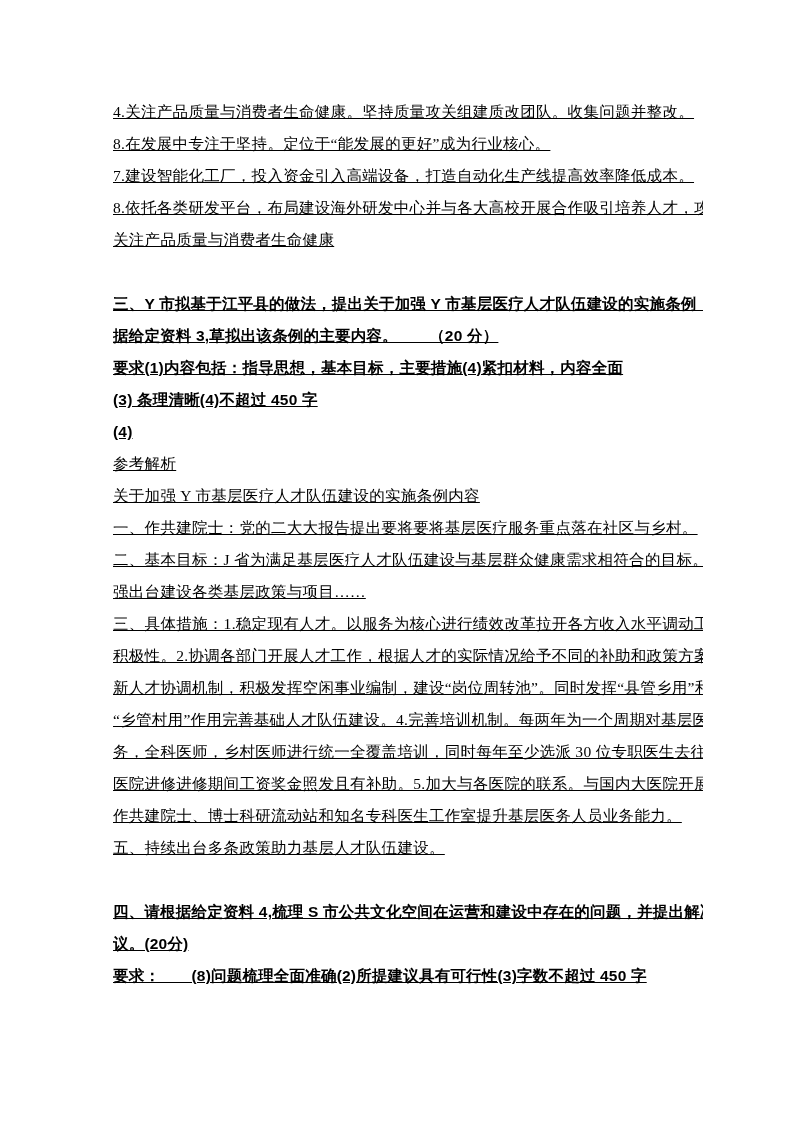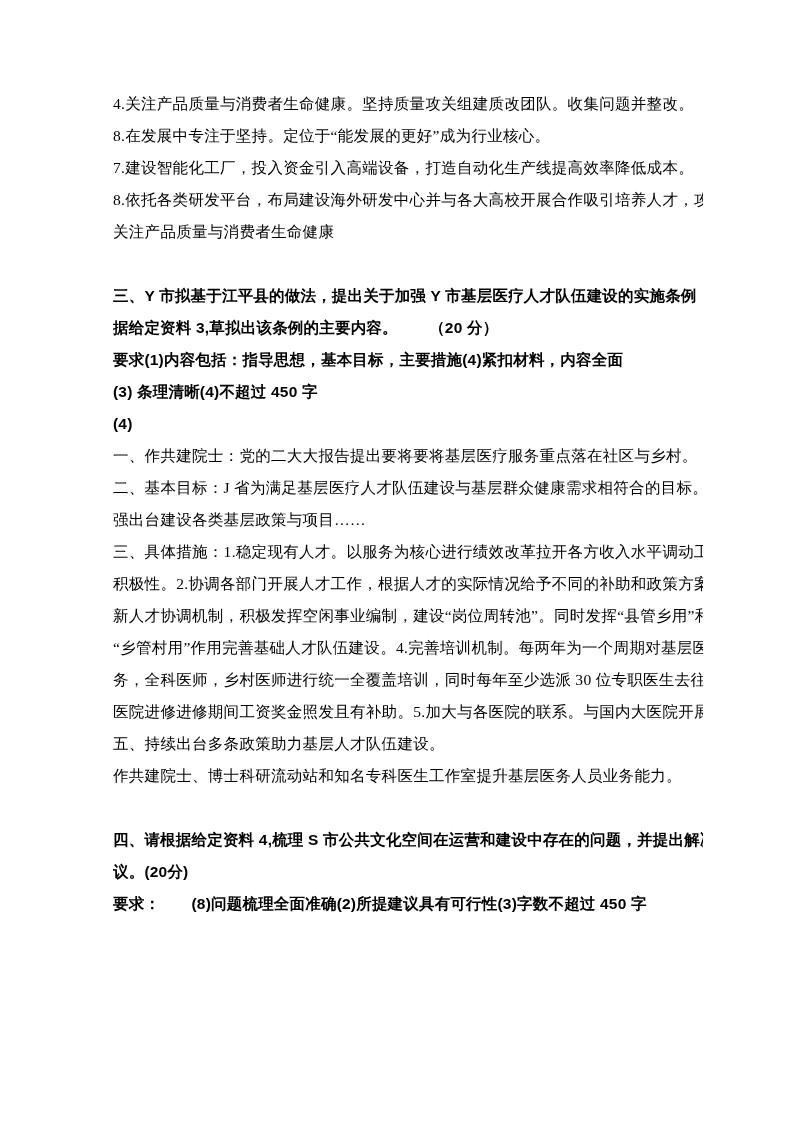--- a/index.html
+++ b/index.html
@@ -11,23 +11,24 @@
     position: relative;
     width: 794px;
     height: 1123px;
     background: #ffffff;
     color: #000000;
     overflow: hidden;
     font-family: "Liberation Serif", "DejaVu Serif", serif;
   }
   .doc-body {
     position: absolute;
-    top: 88px;
+    top: 96px;
     left: 113px;
     width: 590px;
+    text-decoration: underline;
   }
   .line {
     font-size: 15.5px;
     line-height: 32px;
     min-height: 32px;
     white-space: pre;
     overflow: hidden;
     letter-spacing: 0.3px;
     color: #000000;
   }
@@ -49,29 +50,31 @@
       <div class="line">8.在发展中专注于坚持。定位于“能发展的更好”成为行业核心。</div>
       <div class="line">7.建设智能化工厂，投入资金引入高端设备，打造自动化生产线提高效率降低成本。</div>
       <div class="line">8.依托各类研发平台，布局建设海外研发中心并与各大高校开展合作吸引培养人才，攻破</div>
       <div class="line">关注产品质量与消费者生命健康</div>
       <div class="line blank"></div>
       <div class="line bold">三、Y 市拟基于江平县的做法，提出关于加强 Y 市基层医疗人才队伍建设的实施条例，根</div>
       <div class="line bold">据给定资料 3,草拟出该条例的主要内容。　　（20 分）</div>
       <div class="line bold">要求(1)内容包括：指导思想，基本目标，主要措施(4)紧扣材料，内容全面</div>
       <div class="line bold">(3) 条理清晰(4)不超过 450 字</div>
       <div class="line bold">(4)</div>
+      <div class="line">参考解析</div>
+      <div class="line">关于加强 Y 市基层医疗人才队伍建设的实施条例内容</div>
       <div class="line">一、作共建院士：党的二大大报告提出要将要将基层医疗服务重点落在社区与乡村。</div>
       <div class="line">二、基本目标：J 省为满足基层医疗人才队伍建设与基层群众健康需求相符合的目标。加</div>
       <div class="line">强出台建设各类基层政策与项目……</div>
       <div class="line">三、具体措施：1.稳定现有人才。以服务为核心进行绩效改革拉开各方收入水平调动工作</div>
       <div class="line">积极性。2.协调各部门开展人才工作，根据人才的实际情况给予不同的补助和政策方案。3.创</div>
       <div class="line">新人才协调机制，积极发挥空闲事业编制，建设“岗位周转池”。同时发挥“县管乡用”和</div>
       <div class="line">“乡管村用”作用完善基础人才队伍建设。4.完善培训机制。每两年为一个周期对基层医</div>
       <div class="line">务，全科医师，乡村医师进行统一全覆盖培训，同时每年至少选派 30 位专职医生去往各大</div>
       <div class="line">医院进修进修期间工资奖金照发且有补助。5.加大与各医院的联系。与国内大医院开展合</div>
+      <div class="line">作共建院士、博士科研流动站和知名专科医生工作室提升基层医务人员业务能力。</div>
       <div class="line">五、持续出台多条政策助力基层人才队伍建设。</div>
-      <div class="line">作共建院士、博士科研流动站和知名专科医生工作室提升基层医务人员业务能力。</div>
       <div class="line blank"></div>
       <div class="line bold">四、请根据给定资料 4,梳理 S 市公共文化空间在运营和建设中存在的问题，并提出解决建</div>
       <div class="line bold">议。(20分)</div>
       <div class="line bold">要求：　　(8)问题梳理全面准确(2)所提建议具有可行性(3)字数不超过 450 字</div>
     </div>
 </div>
 
 </body></html>

